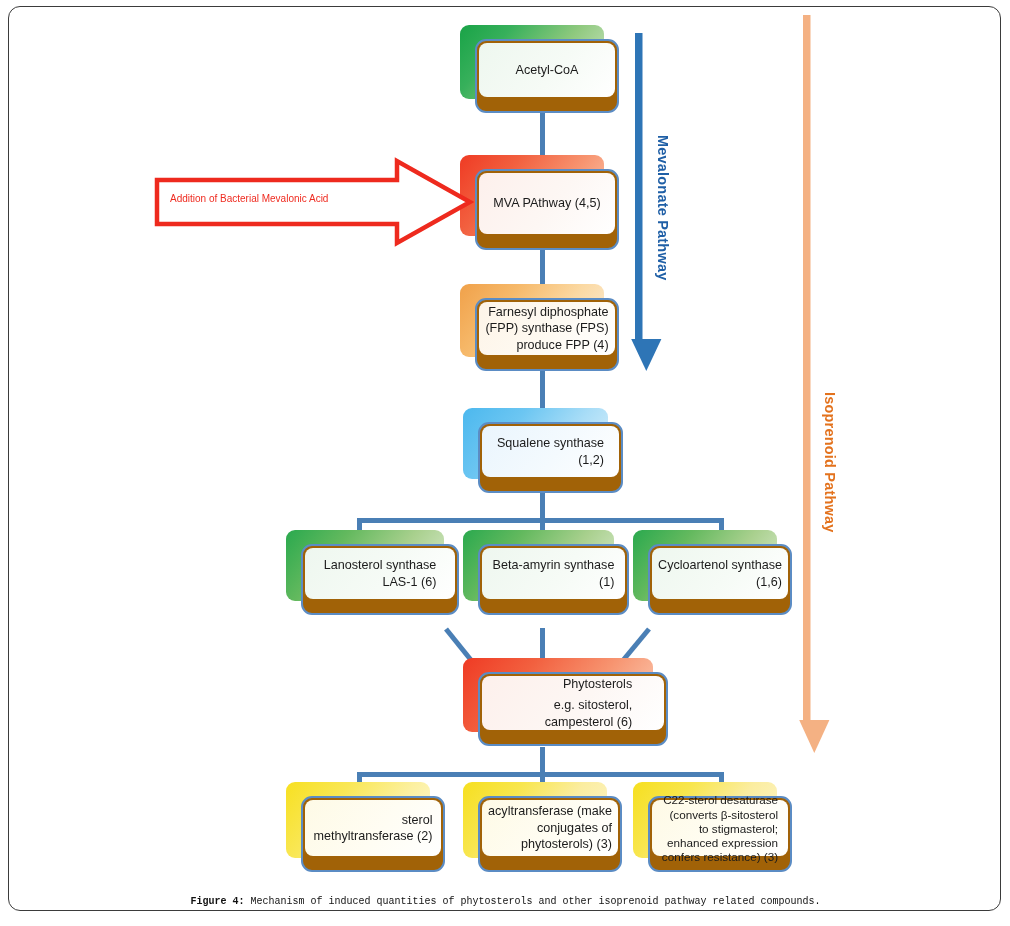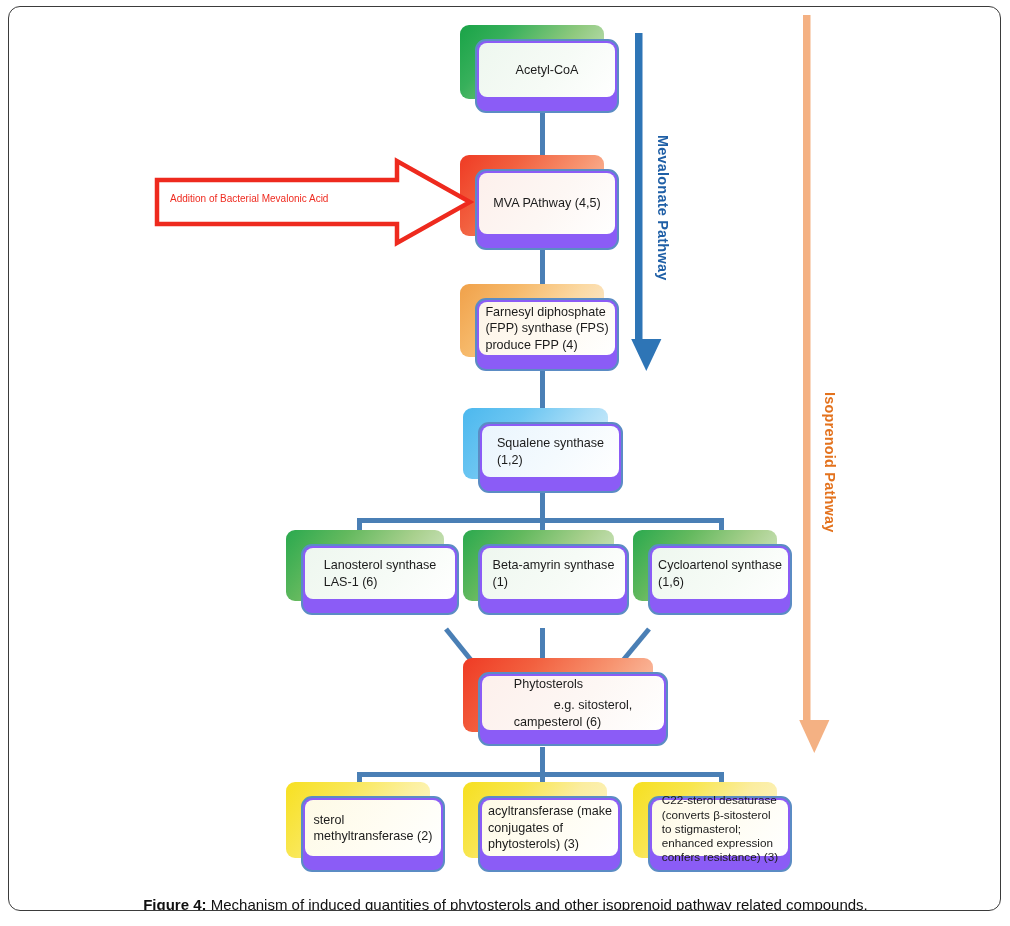--- a/index.html
+++ b/index.html
@@ -18,24 +18,24 @@
   
   .node{position:absolute;}
   .node .shadow{
     position:absolute;left:0;top:0;width:100%;height:100%;
     border-radius:9px;
   }
   .node .card{
     position:absolute;left:15px;top:14px;
     width:100%;height:100%;
     border:2.5px solid #5b8cc4;border-radius:11px;
-    background:#8b5cf6;
+    background:#a16207;
     box-sizing:border-box;
     display:flex;align-items:center;justify-content:center;
-    text-align:left;
+    text-align:right;
   }
   .node .card .inner-tint{
     position:absolute;left:2px;top:2px;right:2px;bottom:14px;
     border-radius:8px;pointer-events:none;
   }
   .node .label{
     position:relative;z-index:2;
     font-size:12.6px;color:#1b1b1b;line-height:1.30;
     padding:0 7px;margin-bottom:12px;
   }
@@ -69,22 +69,22 @@
 
   
   .red-arrow-text{
     position:absolute;
     color:#ef2b20;font-size:10px;white-space:nowrap;
   }
 
   
   .caption{
     position:absolute;left:0;width:993px;text-align:center;
-    font-family:Liberation Sans, sans-serif;
-    font-size:15px;color:#111;
+    font-family:Liberation Mono, monospace;
+    font-size:10px;color:#111;
   }
   .caption b{font-weight:bold;}
 </style>
 </head>
 <body>
 
 <div id="page">
   <div class="canvas">
 
     <svg class="canvas" viewBox="0 0 993 905" width="993" height="905" style="position:absolute;left:0;top:0;">

